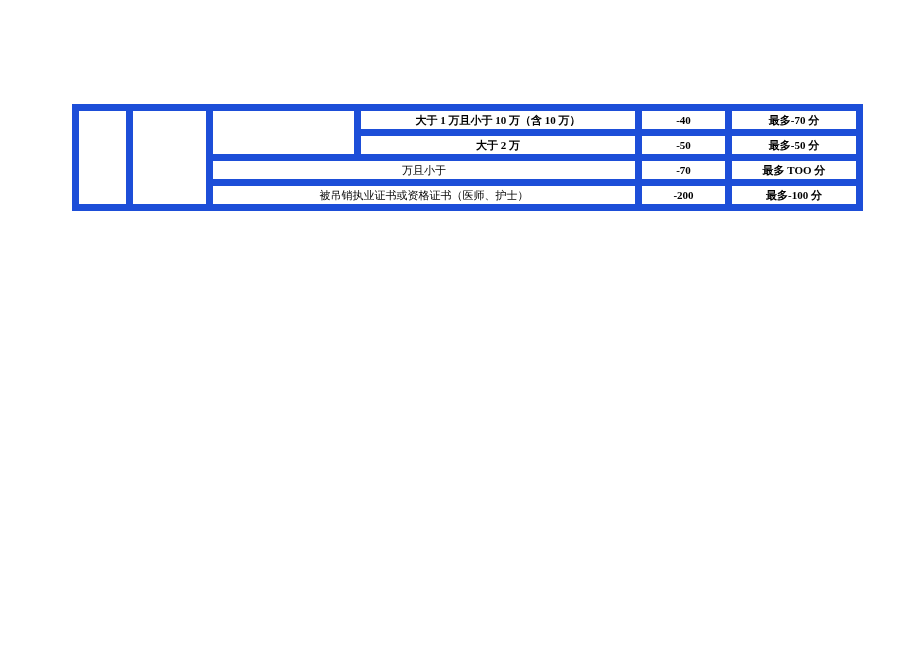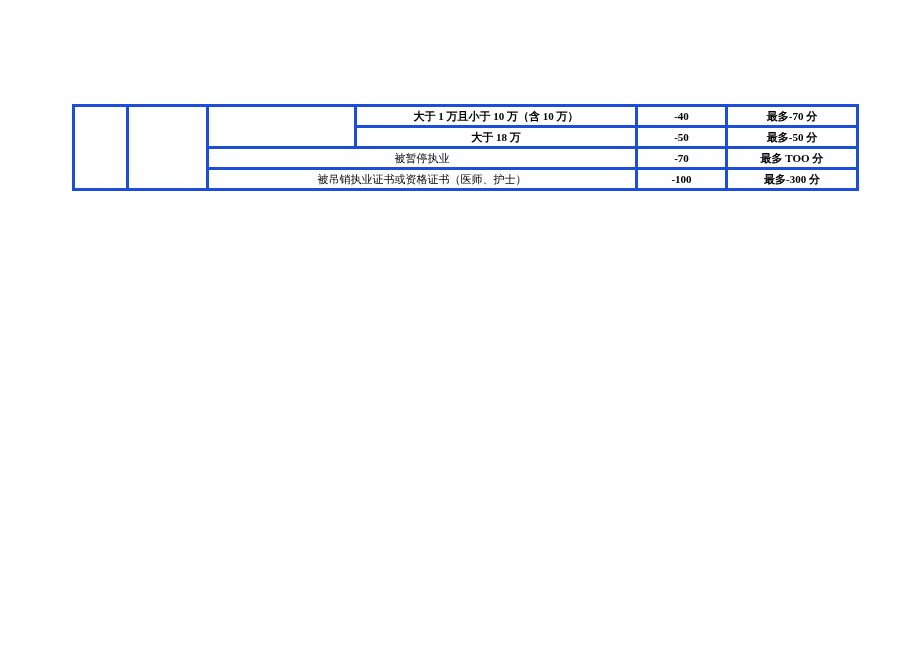--- a/index.html
+++ b/index.html
@@ -15,21 +15,21 @@
       left: 72px;
       top: 104px;
       width: 784px;
     }
     table {
       border-collapse: collapse;
       width: 100%;
       table-layout: fixed;
     }
     td {
-      border: 3px solid #1d4ed8;
+      border: 7px solid #1d4ed8;
       font-size: 11px;
       text-align: center;
       vertical-align: middle;
       height: 18px;
       padding: 0;
       line-height: 18px;
     }
     .col-a { width: 54px; }
     .col-b { width: 80px; }
     .col-c { width: 148px; }
@@ -54,29 +54,29 @@
     <tbody>
       <tr>
         <td rowspan="4"></td>
         <td rowspan="4"></td>
         <td rowspan="2"></td>
         <td><span class="bold">大于 1 万且小于 10 万（含 10 万）</span></td>
         <td><span class="bold">-40</span></td>
         <td><span class="bold">最多-70 分</span></td>
       </tr>
       <tr>
-        <td><span class="bold">大于 18 万</span></td>
+        <td><span class="bold">大于 2 万</span></td>
         <td><span class="bold">-50</span></td>
         <td><span class="bold">最多-50 分</span></td>
       </tr>
       <tr>
-        <td colspan="2"><span>被暂停执业</span></td>
+        <td colspan="2"><span>万且小于</span></td>
         <td><span class="bold">-70</span></td>
         <td><span class="bold">最多 TOO 分</span></td>
       </tr>
       <tr>
         <td colspan="2"><span>被吊销执业证书或资格证书（医师、护士）</span></td>
-        <td><span class="bold">-100</span></td>
-        <td><span class="bold">最多-300 分</span></td>
+        <td><span class="bold">-200</span></td>
+        <td><span class="bold">最多-100 分</span></td>
       </tr>
     </tbody>
   </table>
 </div>
 
 </body></html>

